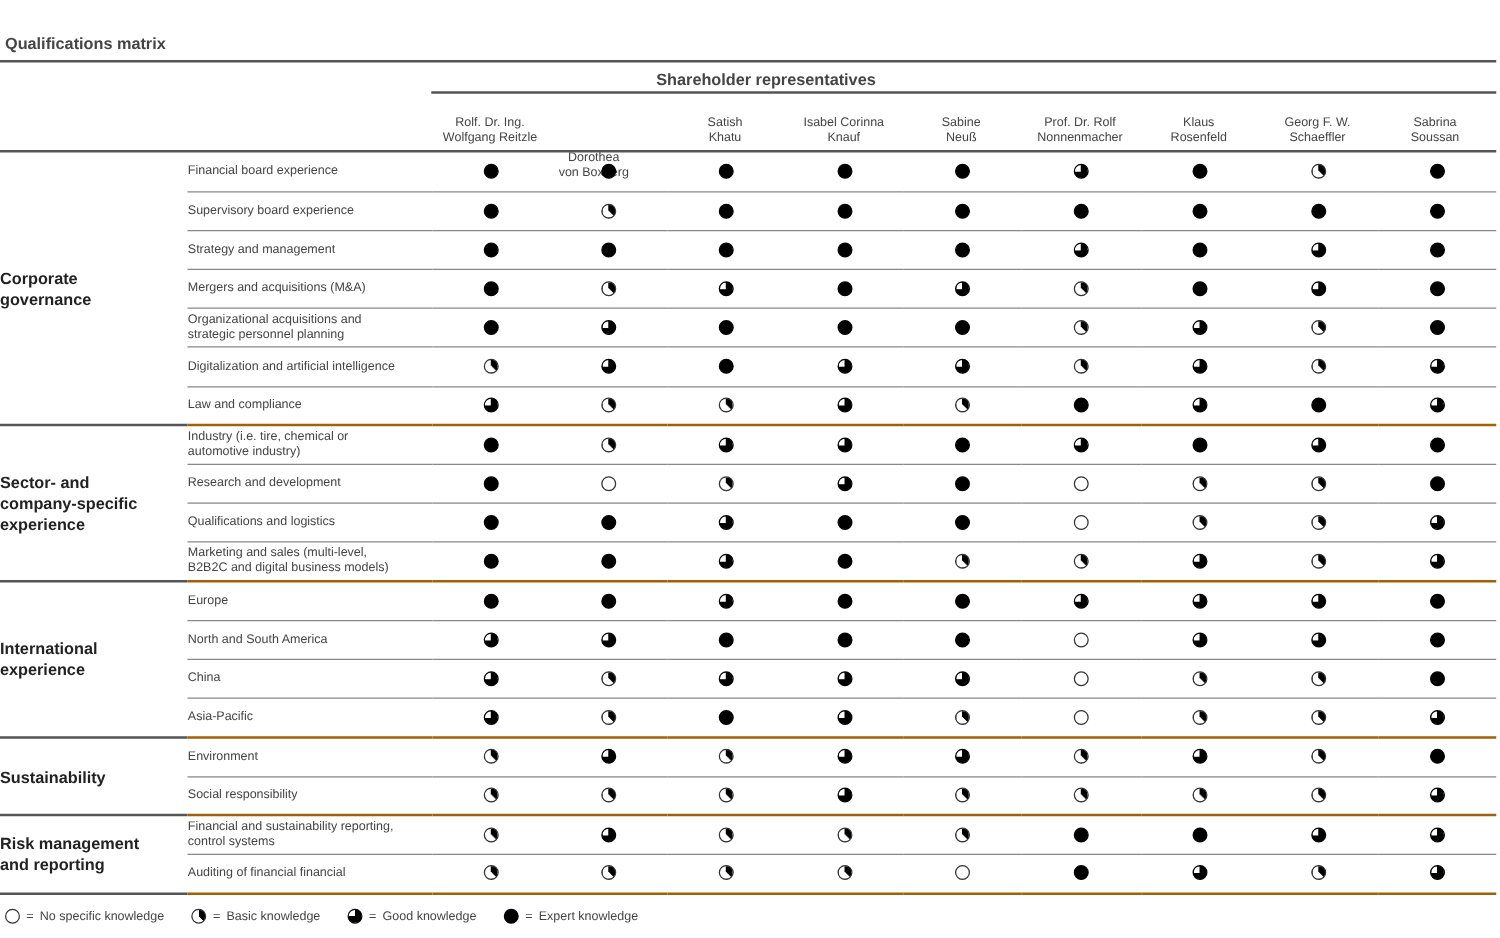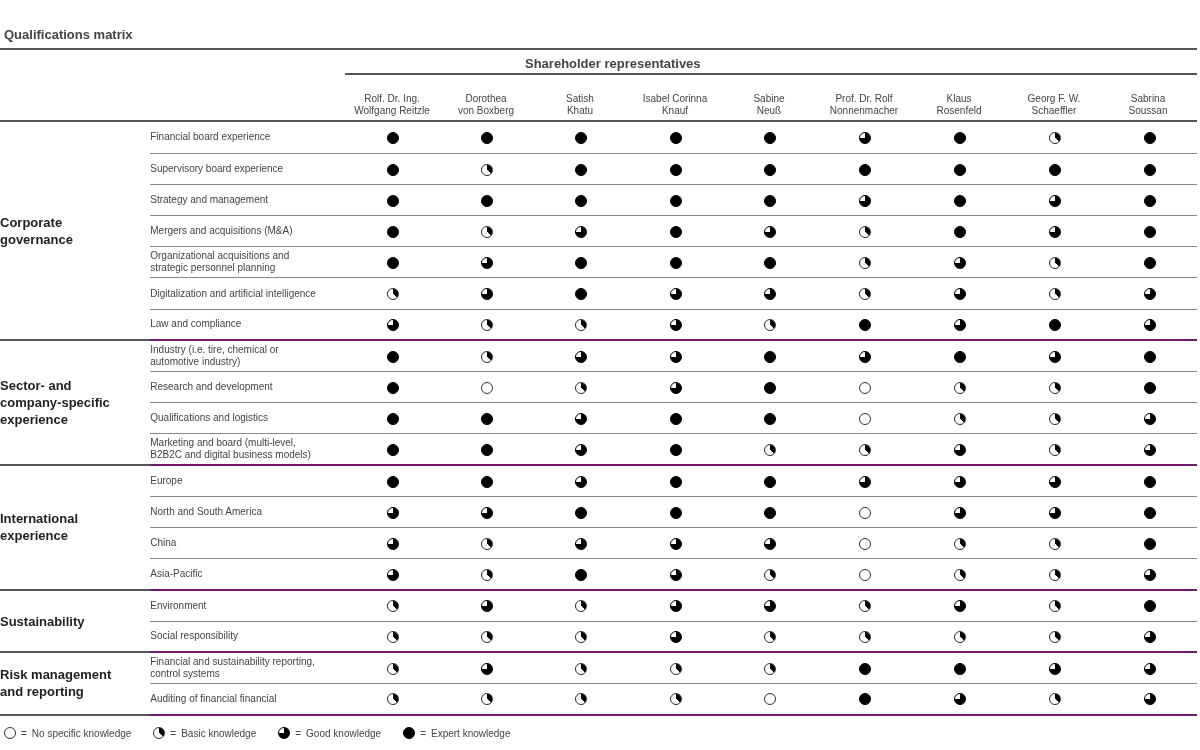--- a/index.html
+++ b/index.html
@@ -11,21 +11,21 @@
     .group-rule { position: absolute; left: 345px; right: 3px; top: 73px; height: 2px; background: #555; }
     .col-header { position: absolute; top: 93px; width: 100px; margin-left: -50px; text-align: center; font-size: 10px; line-height: 12px; color: #444; }
     .header-rule { position: absolute; left: 0; right: 3px; top: 120px; height: 2px; background: #555; }
     table.matrix { position: absolute; left: 0; top: 122px; width: 1197px; border-collapse: collapse; }
     table.matrix td { padding: 0; vertical-align: middle; }
     td.cat { width: 150px; font-size: 13px; font-weight: bold; color: #222; line-height: 17px; padding-left: 4px; }
     td.crit { width: 195px; font-size: 10px; color: #444; line-height: 12px; padding-left: 9px; }
     td.cell { text-align: center; }
     tr.row { height: 31.2px; }
     tr.row td.crit, tr.row td.cell { border-bottom: 1px solid #888; }
-    tr.row.last td { border-bottom: 2px solid #701a75; }
+    tr.row.last td { border-bottom: 2px solid #a16207; }
     td.cat { border-bottom: 2px solid #555; }
     .dot { display: inline-block; width: 12px; height: 12px; border-radius: 50%; vertical-align: middle; }
     .lvl-0 { border: 1px solid #333; background: #fff; }
     .lvl-1 { border: 1px solid #333; background: conic-gradient(#000 0deg 135deg, #fff 135deg 360deg); }
     .lvl-2 { border: 1px solid #000; background: conic-gradient(#000 0deg 270deg, #fff 270deg 360deg); }
     .lvl-3 { background: #000; border: 1px solid #000; }
     .lvl-2 { background: conic-gradient(from 0deg, #000 0deg 90deg, #000 90deg 270deg, #fff 270deg 360deg); }
     .legend { position: absolute; left: 4px; top: 727px; font-size: 10px; color: #444; display: flex; gap: 22px; align-items: center; }
     .legend-item { display: flex; align-items: center; gap: 5px; }
   </style>
@@ -34,21 +34,21 @@
 
 <div class="title">Qualifications matrix</div>
 <div class="top-rule"></div>
 <div class="group-title">Shareholder representatives</div>
 <div class="group-rule"></div>
 <div id="col-headers">
     <div class="col-header" style="left: 392px;">
       <div>Rolf. Dr. Ing.</div>
       <div>Wolfgang Reitzle</div>
     </div>
-    <div class="col-header" style="left: 486px;">
+    <div class="col-header" style="left: 475px; margin-top: 28px;">
       <div>Dorothea</div>
       <div>von Boxberg</div>
     </div>
     <div class="col-header" style="left: 580px;">
       <div>Satish</div>
       <div>Khatu</div>
     </div>
     <div class="col-header" style="left: 675px;">
       <div>Isabel Corinna</div>
       <div>Knauf</div>
@@ -233,21 +233,21 @@
         <td class="cell" style="width: 94px;"><span class="dot lvl-2" title="Good knowledge"></span></td>
         <td class="cell" style="width: 95px;"><span class="dot lvl-3" title="Expert knowledge"></span></td>
         <td class="cell" style="width: 94px;"><span class="dot lvl-3" title="Expert knowledge"></span></td>
         <td class="cell" style="width: 95px;"><span class="dot lvl-0" title="No specific knowledge"></span></td>
         <td class="cell" style="width: 95px;"><span class="dot lvl-1" title="Basic knowledge"></span></td>
         <td class="cell" style="width: 95px;"><span class="dot lvl-1" title="Basic knowledge"></span></td>
         <td class="cell" style="width: 94px;"><span class="dot lvl-2" title="Good knowledge"></span></td>
       </tr>
       <tr class="row last">
         <td class="crit">
-          <div>Marketing and board (multi-level,</div>
+          <div>Marketing and sales (multi-level,</div>
           <div>B2B2C and digital business models)</div>
         </td>
         <td class="cell" style="width: 94px;"><span class="dot lvl-3" title="Expert knowledge"></span></td>
         <td class="cell" style="width: 94px;"><span class="dot lvl-3" title="Expert knowledge"></span></td>
         <td class="cell" style="width: 94px;"><span class="dot lvl-2" title="Good knowledge"></span></td>
         <td class="cell" style="width: 95px;"><span class="dot lvl-3" title="Expert knowledge"></span></td>
         <td class="cell" style="width: 94px;"><span class="dot lvl-1" title="Basic knowledge"></span></td>
         <td class="cell" style="width: 95px;"><span class="dot lvl-1" title="Basic knowledge"></span></td>
         <td class="cell" style="width: 95px;"><span class="dot lvl-2" title="Good knowledge"></span></td>
         <td class="cell" style="width: 95px;"><span class="dot lvl-1" title="Basic knowledge"></span></td>

